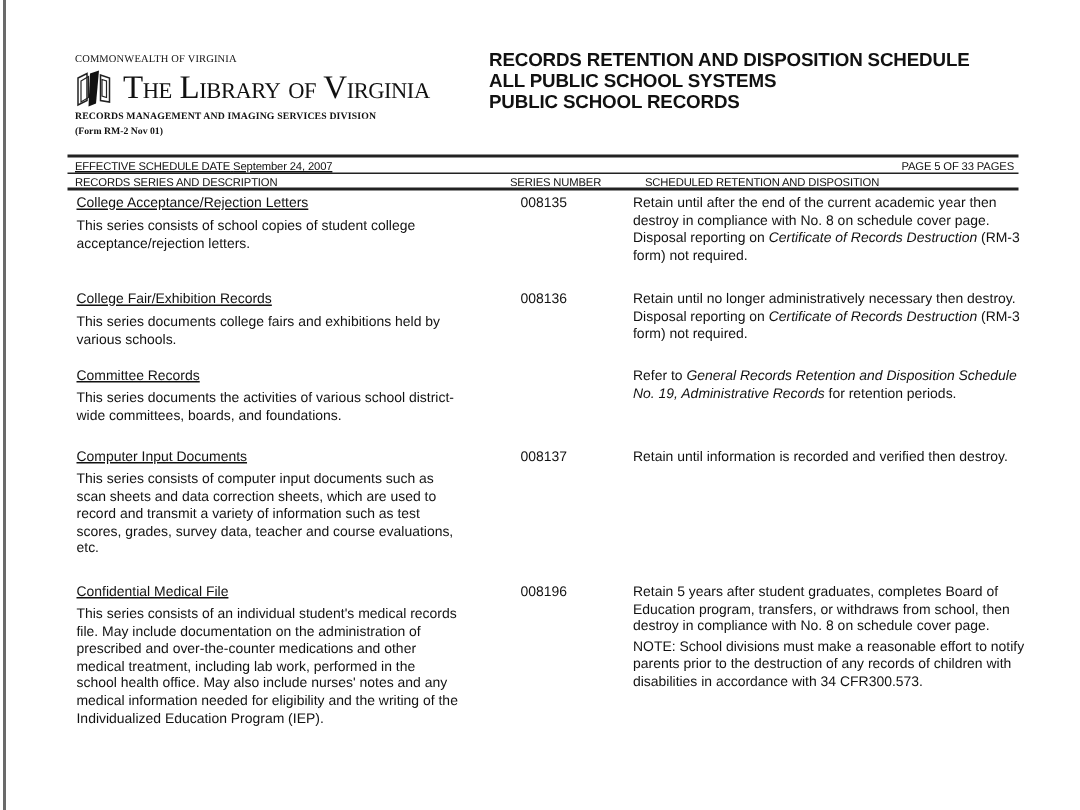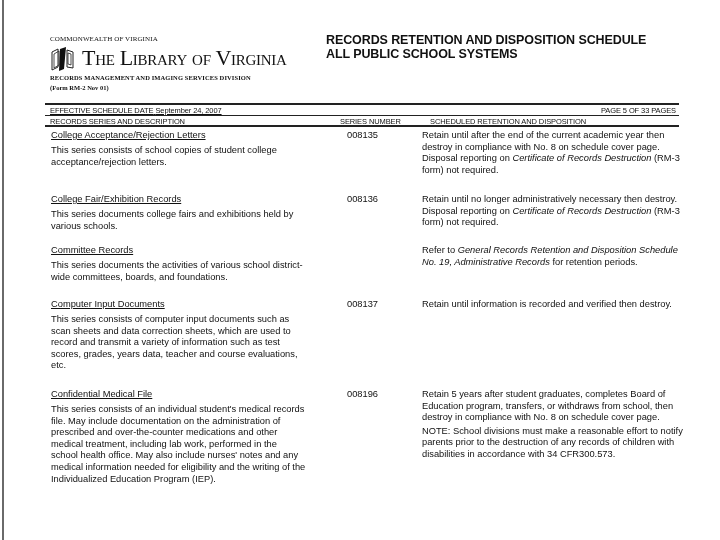--- a/index.html
+++ b/index.html
@@ -76,20 +76,21 @@
   <path d="M17 4 L23 6 L23 22 L17 21 Z" fill="none" stroke="#222" stroke-width="1"></path>
   <path d="M18 7 L21 8 L21 19 L18 18 Z" fill="none" stroke="#222" stroke-width="0.8"></path>
 </svg>
 <div class="org-library">The Library of Virginia</div>
 <div class="org-division">RECORDS MANAGEMENT AND IMAGING SERVICES DIVISION</div>
 <div class="org-form">(Form RM-2 Nov 01)</div>
 
 <div class="title-block">
   <div>RECORDS RETENTION AND DISPOSITION SCHEDULE</div>
   <div>ALL PUBLIC SCHOOL SYSTEMS</div>
+  <div>PUBLIC SCHOOL RECORDS</div>
 </div>
 
 <div class="hline hl1"></div>
 <div class="small-cap eff-date">
   <span>EFFECTIVE SCHEDULE DATE</span>
   <span class="eff-val">September 24, 2007</span>
 </div>
 <div class="small-cap page-info">PAGE 5 OF 33 PAGES</div>
 <div class="hline hl2"></div>
 <div class="small-cap col-h1">RECORDS SERIES AND DESCRIPTION</div>
@@ -119,21 +120,21 @@
   <div class="rec-title">Committee Records</div>
   <div class="rec-desc">This series documents the activities of various school district-wide committees, boards, and foundations.</div>
   <div class="rec-number"></div>
   <div class="rec-disp">
     <p><span>Refer to </span><i>General Records Retention and Disposition Schedule No. 19, Administrative Records</i><span> for retention periods.</span></p>
   </div>
 </div>
 
 <div class="record" style="top:299px;">
   <div class="rec-title">Computer Input Documents</div>
-  <div class="rec-desc">This series consists of computer input documents such as scan sheets and data correction sheets, which are used to record and transmit a variety of information such as test scores, grades, years data, teacher and course evaluations, etc.</div>
+  <div class="rec-desc">This series consists of computer input documents such as scan sheets and data correction sheets, which are used to record and transmit a variety of information such as test scores, grades, survey data, teacher and course evaluations, etc.</div>
   <div class="rec-number">008137</div>
   <div class="rec-disp">
     <p><span>Retain until information is recorded and verified then destroy.</span><i></i><span></span></p>
   </div>
 </div>
 
 <div class="record" style="top:389px;">
   <div class="rec-title">Confidential Medical File</div>
   <div class="rec-desc">This series consists of an individual student's medical records file. May include documentation on the administration of prescribed and over-the-counter medications and other medical treatment, including lab work, performed in the school health office. May also include nurses' notes and any medical information needed for eligibility and the writing of the Individualized Education Program (IEP).</div>
   <div class="rec-number">008196</div>

